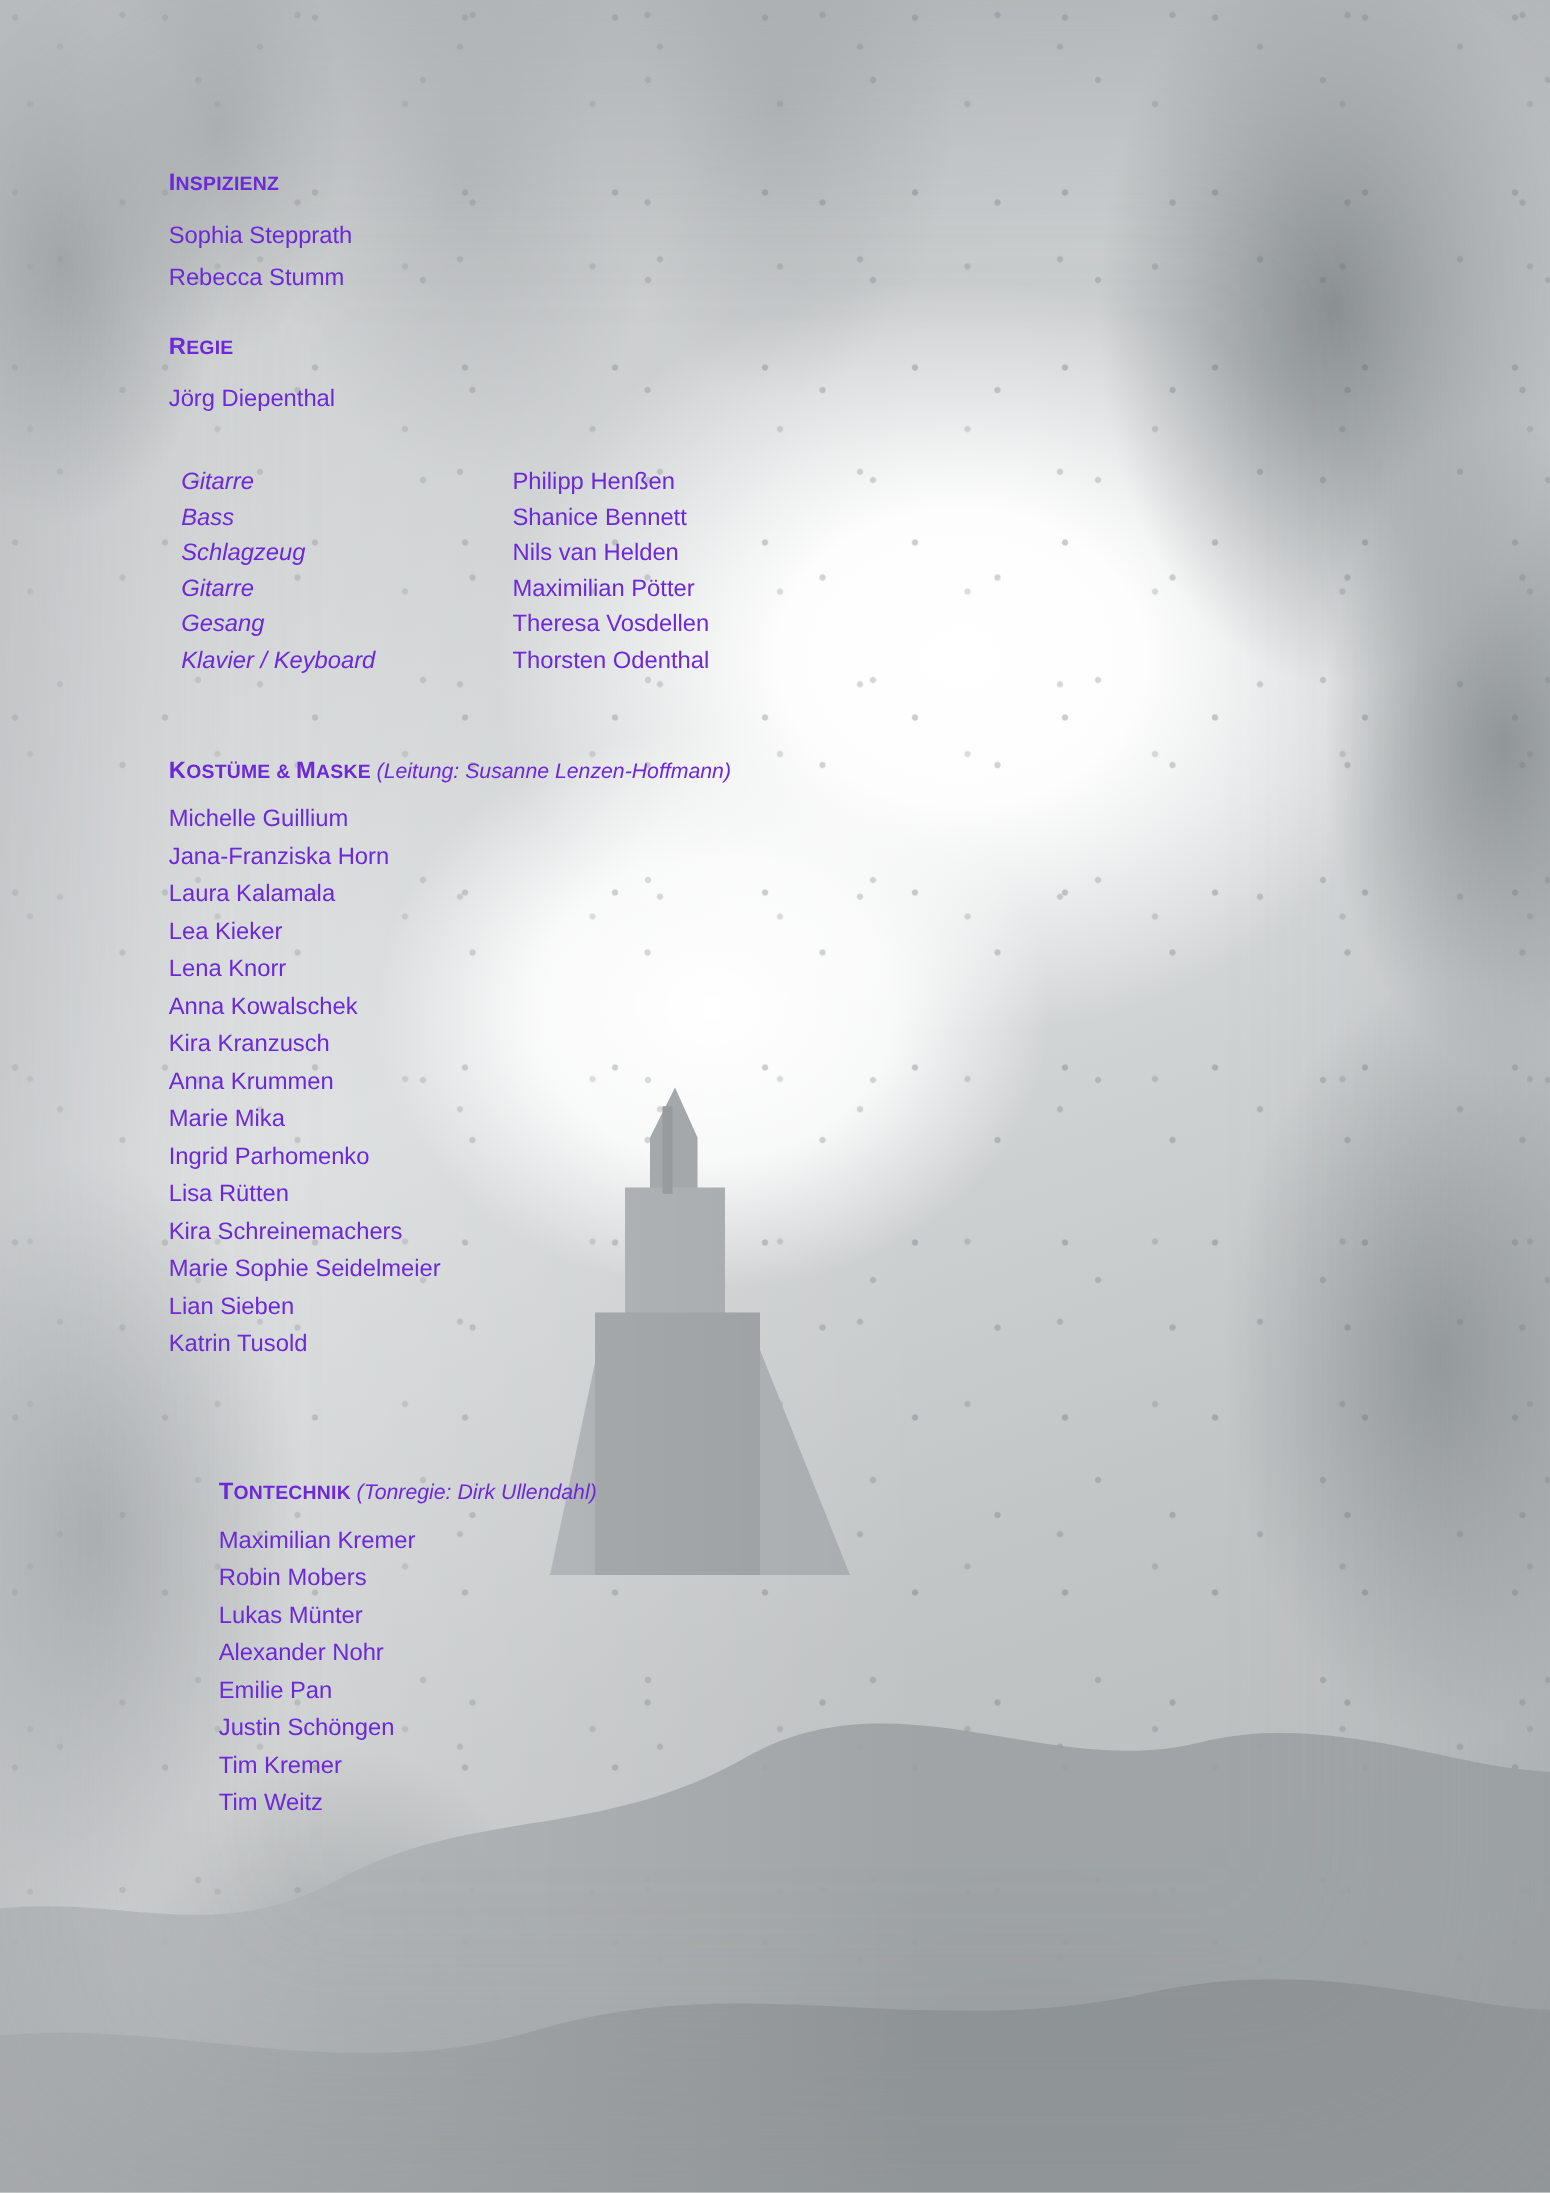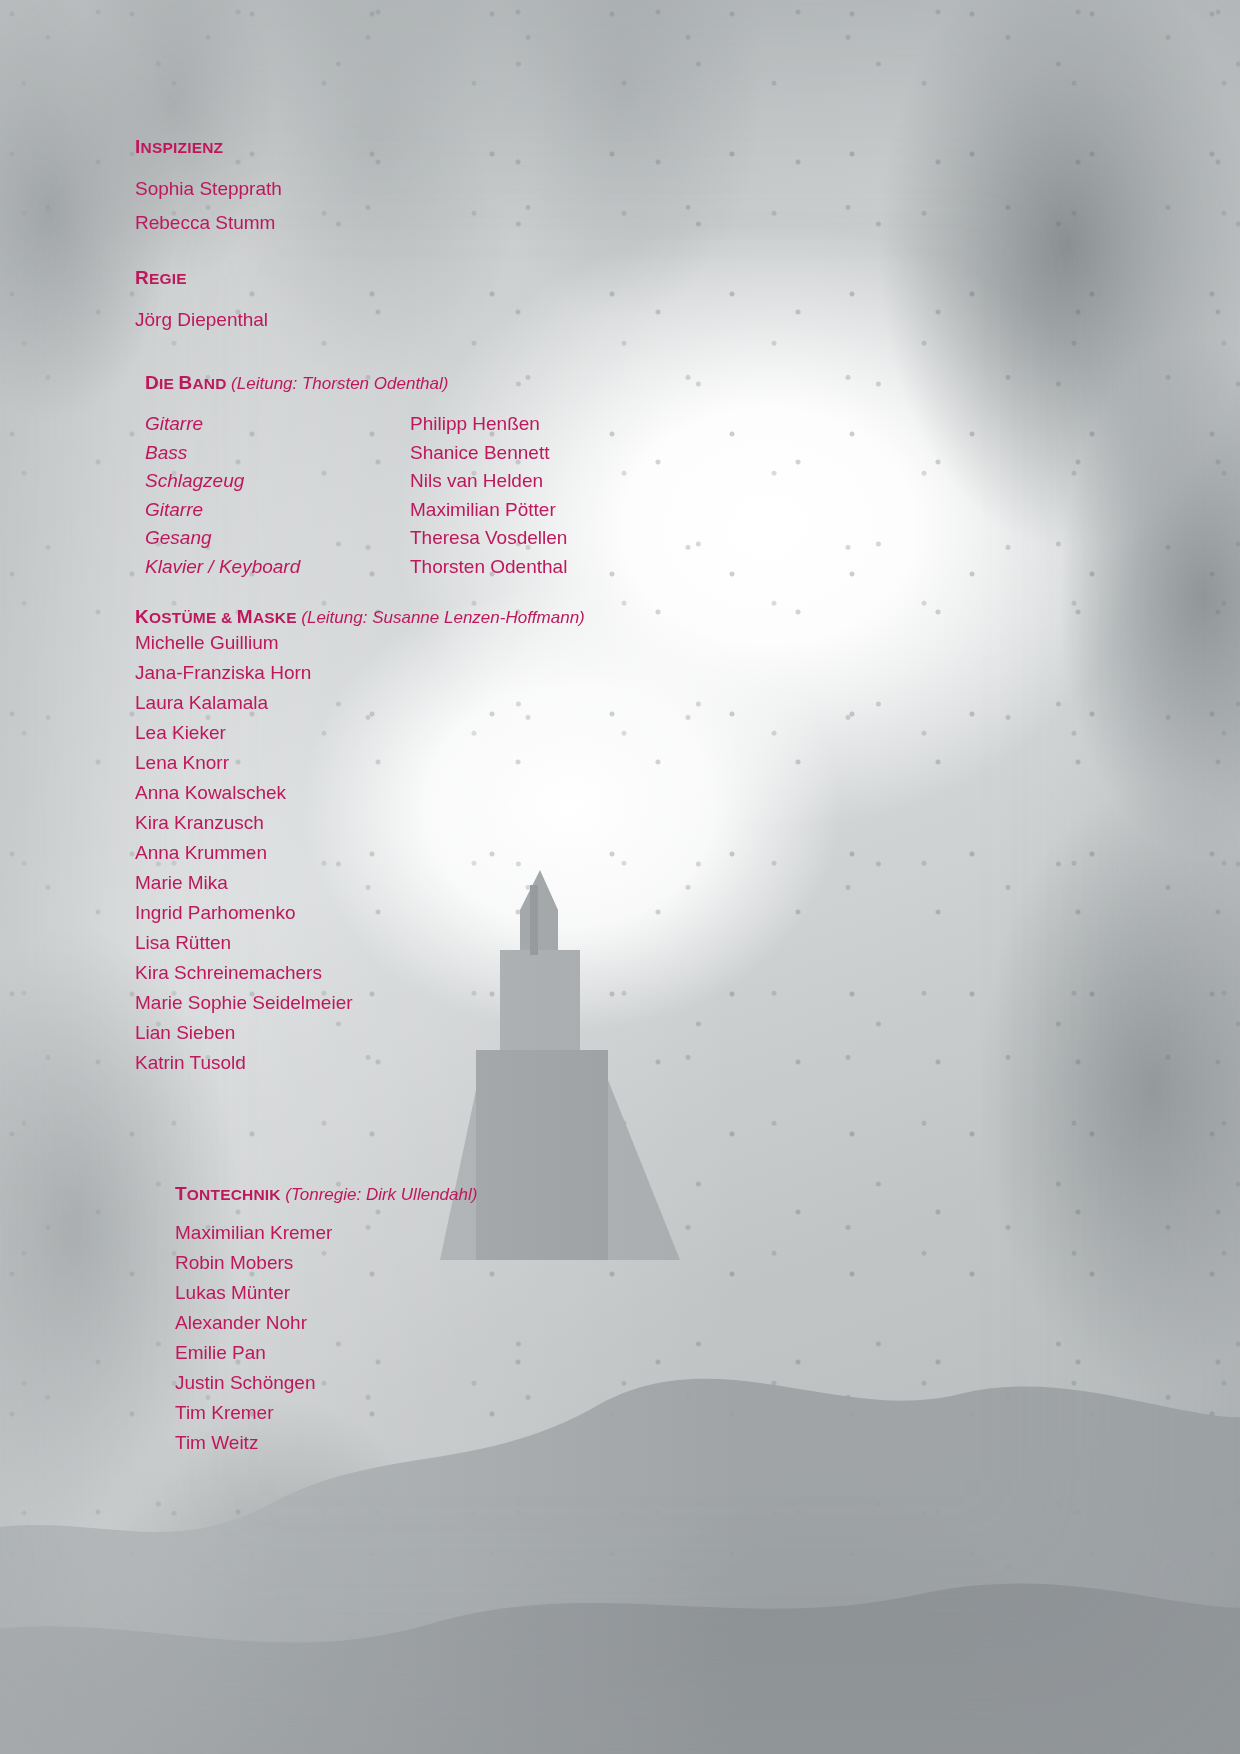--- a/index.html
+++ b/index.html
@@ -84,21 +84,21 @@
     box-shadow: inset 0 0 180px 60px rgba(150,155,157,0.45);
   }
 
   
   .content {
     position: absolute;
     left: 0;
     top: 0;
     width: 1236px;
     height: 1754px;
-    color: #be185d;
+    color: #6d28d9;
     border-radius: 17px;
   }
   .block {
     position: absolute;
   }
   .heading {
     font-weight: bold;
     font-size: 15.5px;
     letter-spacing: 0.2px;
     white-space: nowrap;
@@ -139,21 +139,21 @@
   }
 
   #inspizienz-block { left: 135px; top: 136px; }
   #inspizienz-block .heading { margin-bottom: 14px; }
   #regie-block { left: 135px; top: 267px; }
   #regie-block .heading { margin-bottom: 14px; }
   #band-block { left: 145px; top: 372px; }
   #band-block .heading { margin-bottom: 16px; }
   #band-block .band-rows { padding-left: 0px; }
   #kostueme-block { left: 135px; top: 606px; }
-  #kostueme-block .heading { }
+  #kostueme-block .heading { margin-bottom: 13px; }
   #tontechnik-block { left: 135px; top: 1183px; margin-left: 40px; }
   #tontechnik-block .heading { margin-bottom: 13px; }
 </style>
 </head>
 <body>
 
 <div class="page">
 
   <div class="bg">
     <div class="bg-base"></div>
@@ -189,24 +189,20 @@
     </div>
 
     <div class="block" id="regie-block">
       <div class="heading">
         <span class="cap">R</span><span class="sc">EGIE</span>
       </div>
       <div class="name">Jörg Diepenthal</div>
     </div>
 
     <div class="block" id="band-block">
-      <div class="heading">
-        <span class="cap">D</span><span class="sc">IE </span><span class="cap">B</span><span class="sc">AND</span>
-        <span class="lead">(Leitung: Thorsten Odenthal)</span>
-      </div>
       <div class="band-rows">
         <div class="band-row">
           <span class="band-role">Gitarre</span>
           <span class="band-person">Philipp Henßen</span>
         </div>
         <div class="band-row">
           <span class="band-role">Bass</span>
           <span class="band-person">Shanice Bennett</span>
         </div>
         <div class="band-row">

